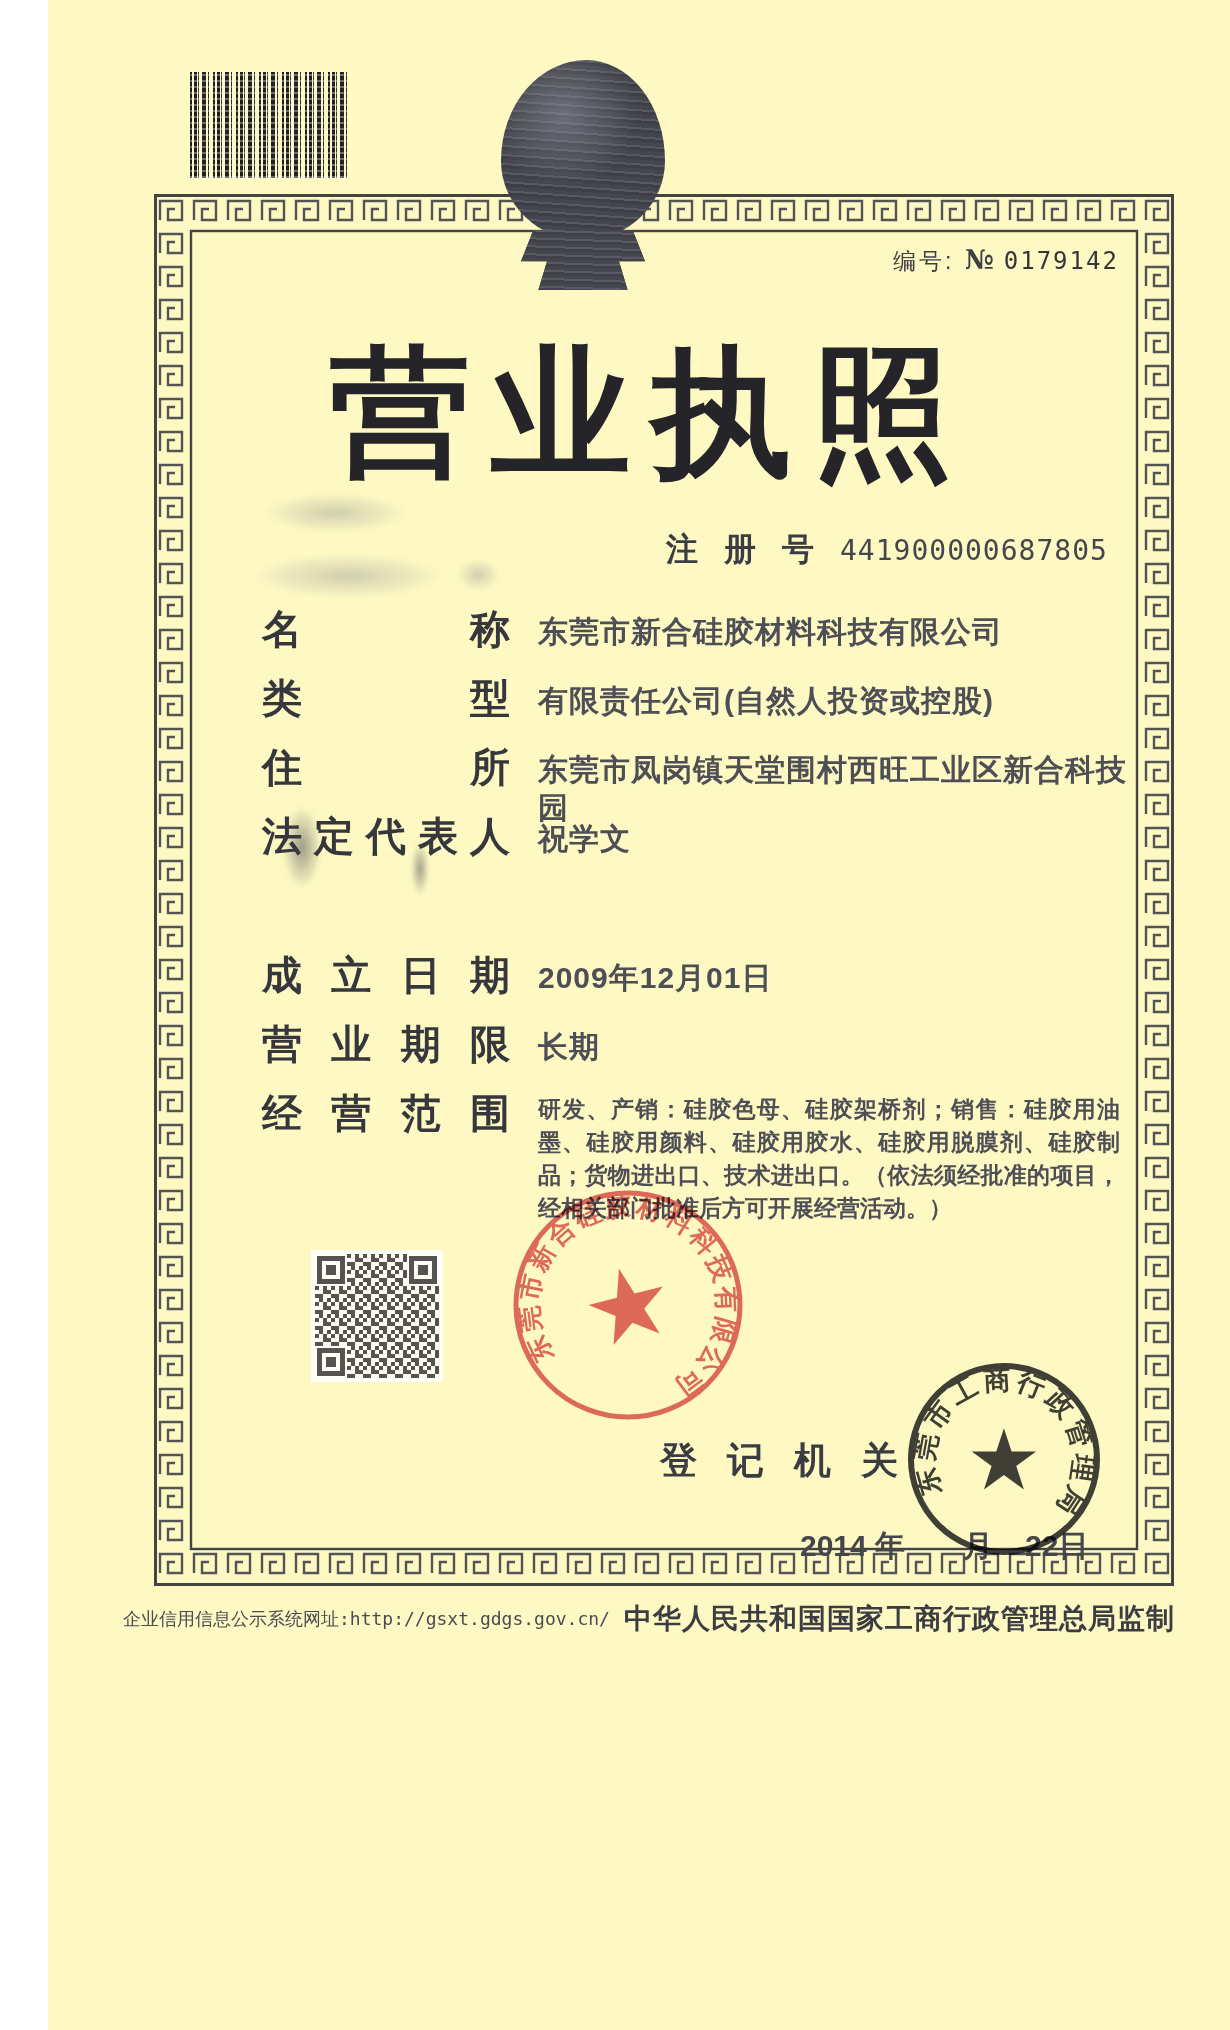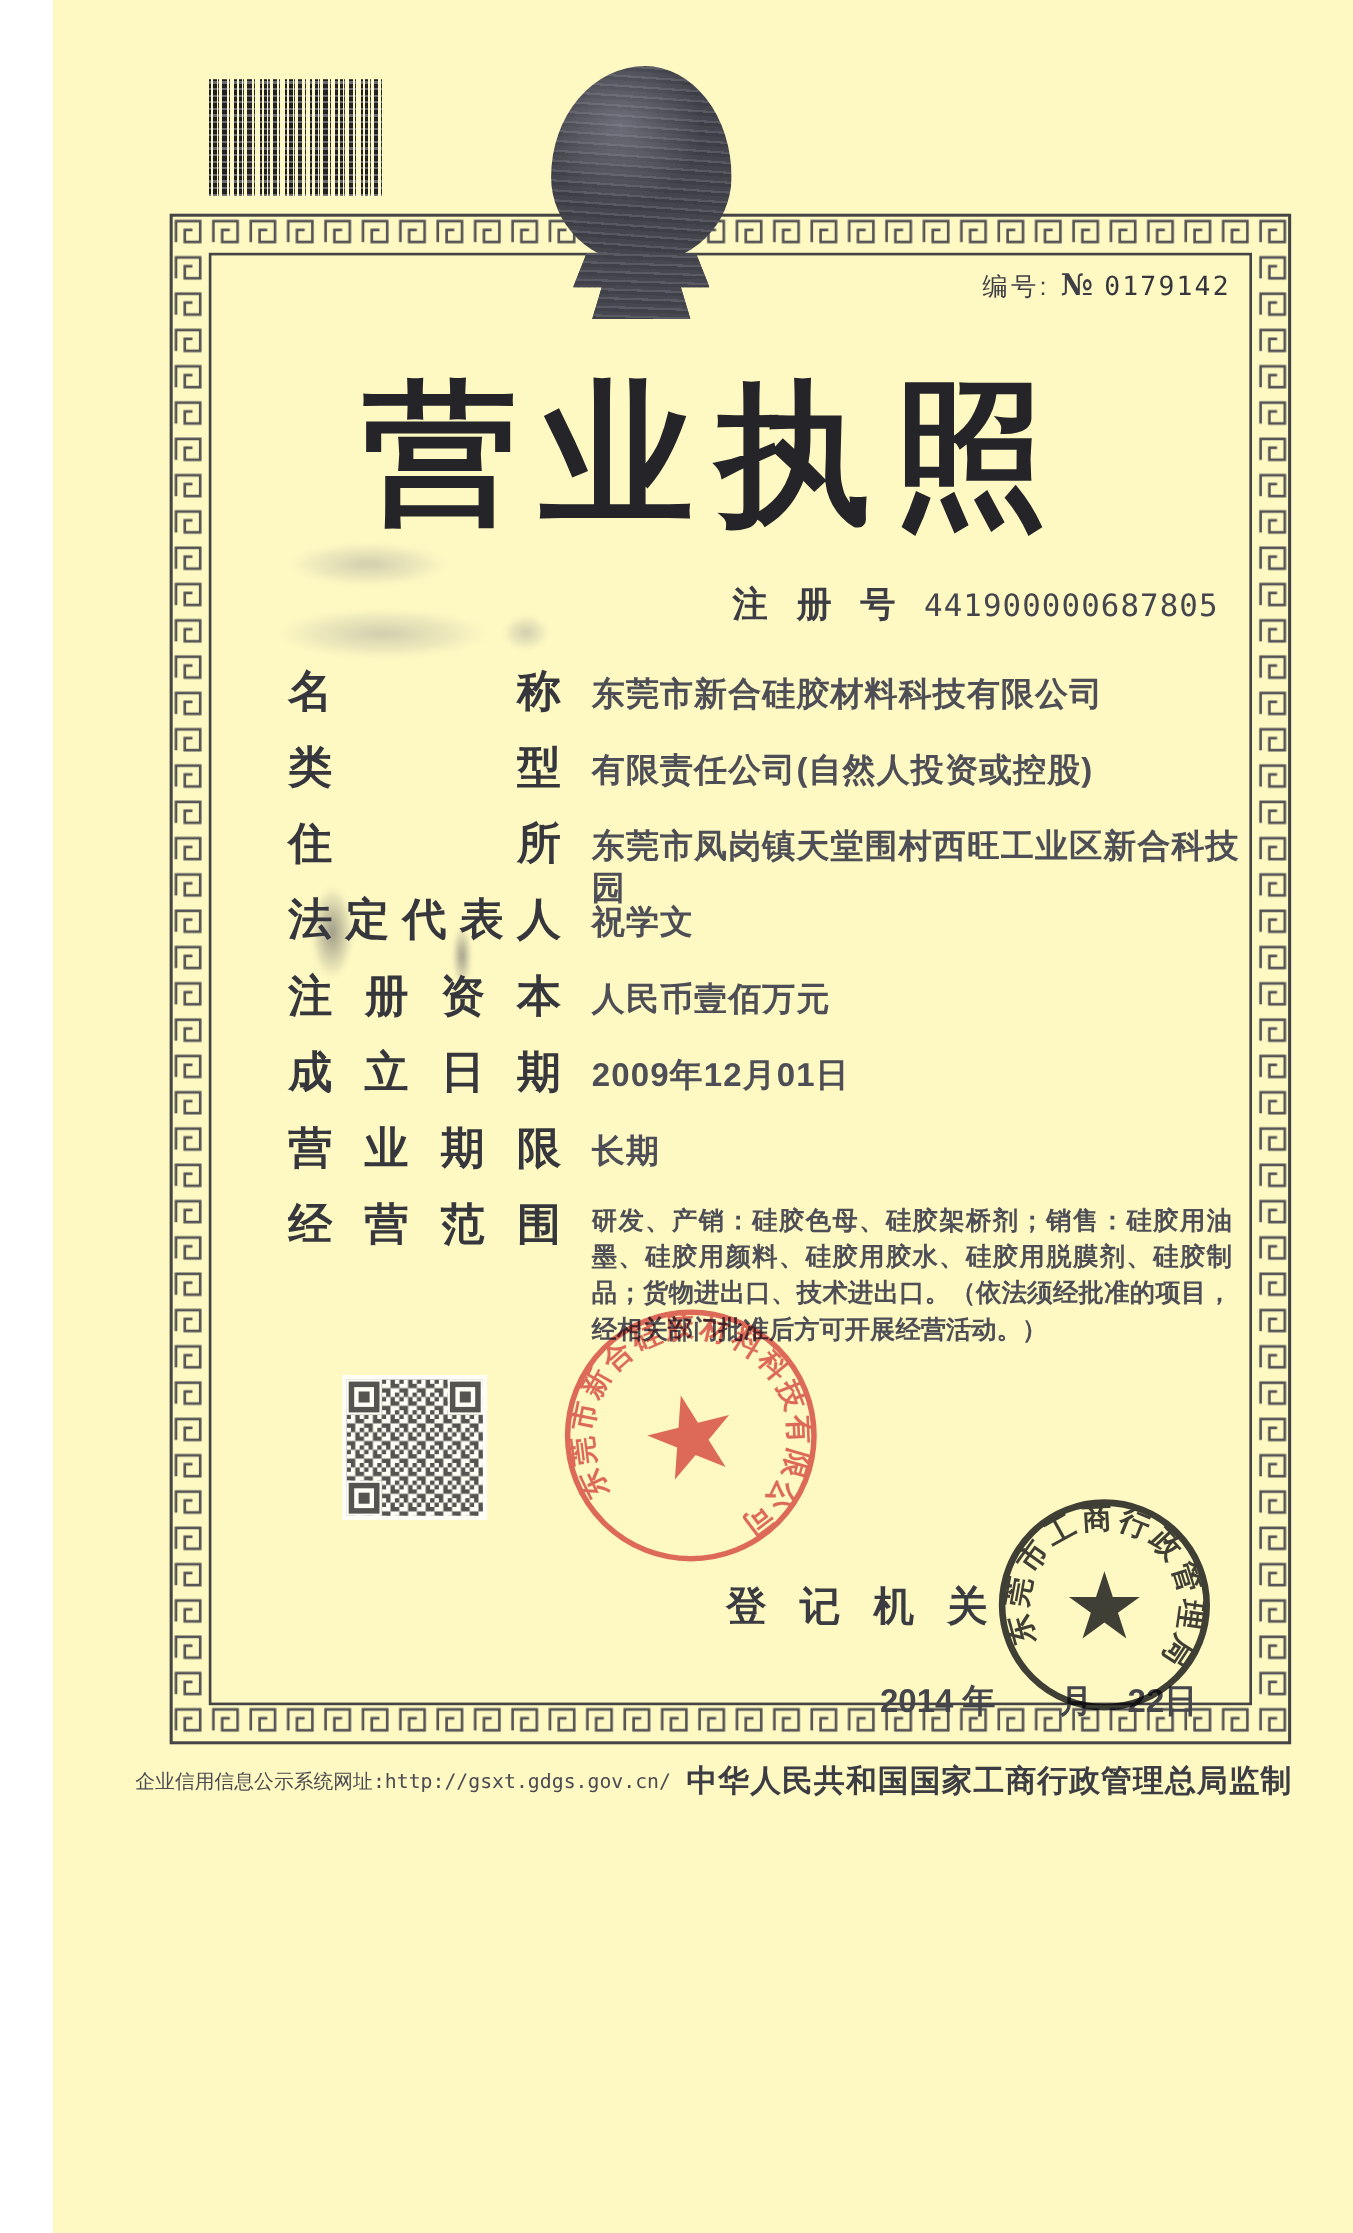--- a/index.html
+++ b/index.html
@@ -142,24 +142,20 @@
     <div class="fvalue">有限责任公司(自然人投资或控股)</div>
   </div>
   <div class="row" style="top:742px;">
     <div class="flabel">住所</div>
     <div class="fvalue">东莞市凤岗镇天堂围村西旺工业区新合科技园</div>
   </div>
   <div class="row" style="top:811px;">
     <div class="flabel">法定代表人</div>
     <div class="fvalue">祝学文</div>
   </div>
-  <div class="row" style="top:881px;">
-    <div class="flabel">注册资本</div>
-    <div class="fvalue">人民币壹佰万元</div>
-  </div>
   <div class="row" style="top:950px;">
     <div class="flabel">成立日期</div>
     <div class="fvalue">2009年12月01日</div>
   </div>
   <div class="row" style="top:1088px;">
     <div class="flabel">经营范围</div>
     <div class="fvalue para">研发、产销：硅胶色母、硅胶架桥剂；销售：硅胶用油墨、硅胶用颜料、硅胶用胶水、硅胶用脱膜剂、硅胶制品；货物进出口、技术进出口。（依法须经批准的项目，经相关部门批准后方可开展经营活动。）</div>
   </div>
   <div class="row" style="top:1019px;">
     <div class="flabel">营业期限</div>

